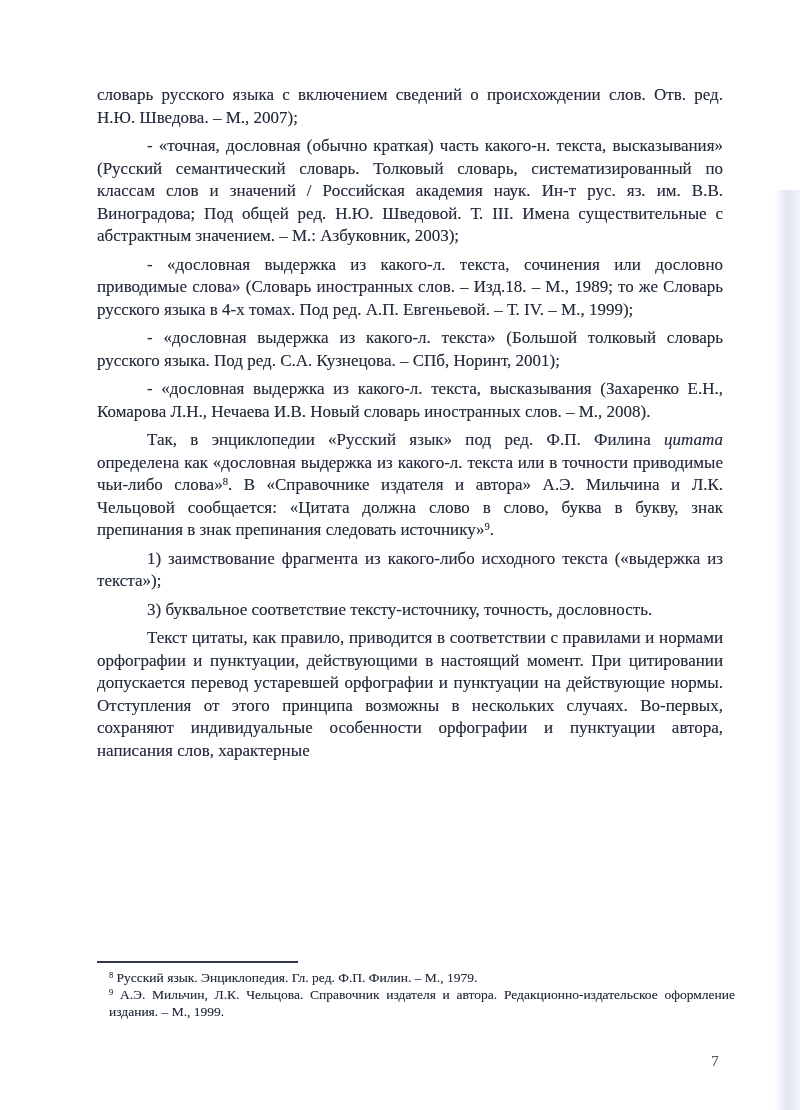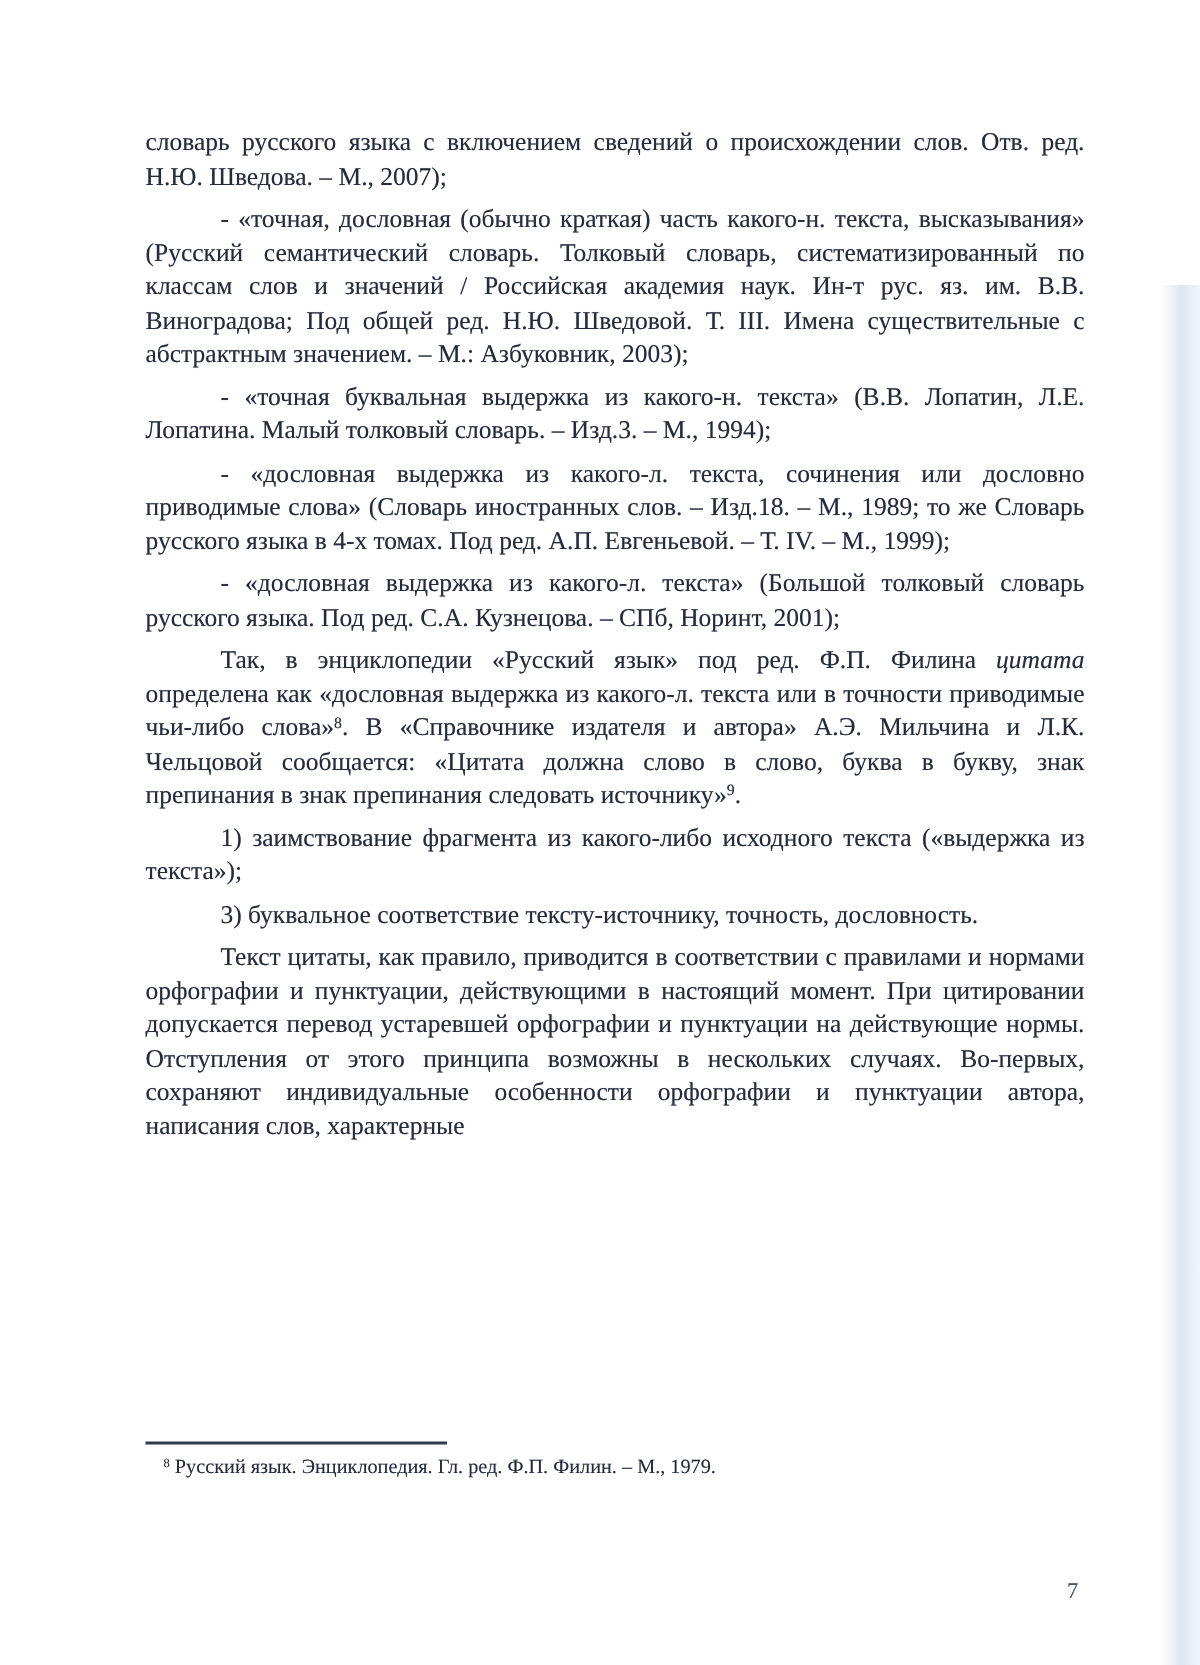--- a/index.html
+++ b/index.html
@@ -53,27 +53,28 @@
       #f0f4fb 100%);
   }
 </style>
 </head>
 <body>
 
 <div class="page">
   <div class="text-column">
       <p class="para"><span>словарь русского языка с включением сведений о происхождении слов. Отв. ред. Н.Ю. Шведова. – М., 2007);</span></p>
       <p class="para indent"><span>- «точная, дословная (обычно краткая) часть какого-н. текста, высказывания» (Русский семантический словарь. Толковый словарь, систематизированный по классам слов и значений / Российская академия наук. Ин-т рус. яз. им. В.В. Виноградова; Под общей ред. Н.Ю. Шведовой. Т. III. Имена существительные с абстрактным значением. – М.: Азбуковник, 2003);</span></p>
-      <p class="para indent"><span>- «точная буквальная выдержка из какого-н. текста» (В.В. Лопатин, Л.Е. Лопатина. Малый толковый словарь. – Изд.3. – М., 1994);</span></p>
       <p class="para indent"><span>- «дословная выдержка из какого-л. текста, сочинения или дословно приводимые слова» (Словарь иностранных слов. – Изд.18. – М., 1989; то же Словарь русского языка в 4-х томах. Под ред. А.П. Евгеньевой. – Т. IV. – М., 1999);</span></p>
       <p class="para indent"><span>- «дословная выдержка из какого-л. текста» (Большой толковый словарь русского языка. Под ред. С.А. Кузнецова. – СПб, Норинт, 2001);</span></p>
+      <p class="para indent"><span>- «дословная выдержка из какого-л. текста, высказывания (Захаренко Е.Н., Комарова Л.Н., Нечаева И.В. Новый словарь иностранных слов. – М., 2008).</span></p>
       <p class="para indent"><span>Так, в энциклопедии «Русский язык» под ред. Ф.П. Филина </span><i>цитата</i><span> определена как «дословная выдержка из какого-л. текста или в точности приводимые чьи-либо слова»</span><sup>8</sup><span>. В «Справочнике издателя и автора» А.Э. Мильчина и Л.К. Чельцовой сообщается: «Цитата должна слово в слово, буква в букву, знак препинания в знак препинания следовать источнику»</span><sup>9</sup><span>.</span></p>
       <p class="para indent"><span>1) заимствование фрагмента из какого-либо исходного текста («выдержка из текста»);</span></p>
       <p class="para indent"><span>3) буквальное соответствие тексту-источнику, точность, дословность.</span></p>
       <p class="para indent"><span>Текст цитаты, как правило, приводится в соответствии с правилами и нормами орфографии и пунктуации, действующими в настоящий момент. При цитировании допускается перевод устаревшей орфографии и пунктуации на действующие нормы. Отступления от этого принципа возможны в нескольких случаях. Во-первых, сохраняют индивидуальные особенности орфографии и пунктуации автора, написания слов, характерные</span></p>
     </div>
   <div class="footnote-separator"></div>
   <div class="footnotes">
       <div class="footnote"><sup>8</sup><span> Русский язык. Энциклопедия. Гл. ред. Ф.П. Филин. – М., 1979.</span></div>
+      <div class="footnote"><sup>9</sup><span> А.Э. Мильчин, Л.К. Чельцова. Справочник издателя и автора. Редакционно-издательское оформление издания. – М., 1999.</span></div>
     </div>
   <div class="page-number">7</div>
   <div class="scan-edge"></div>
 </div>
 
 </body></html>

